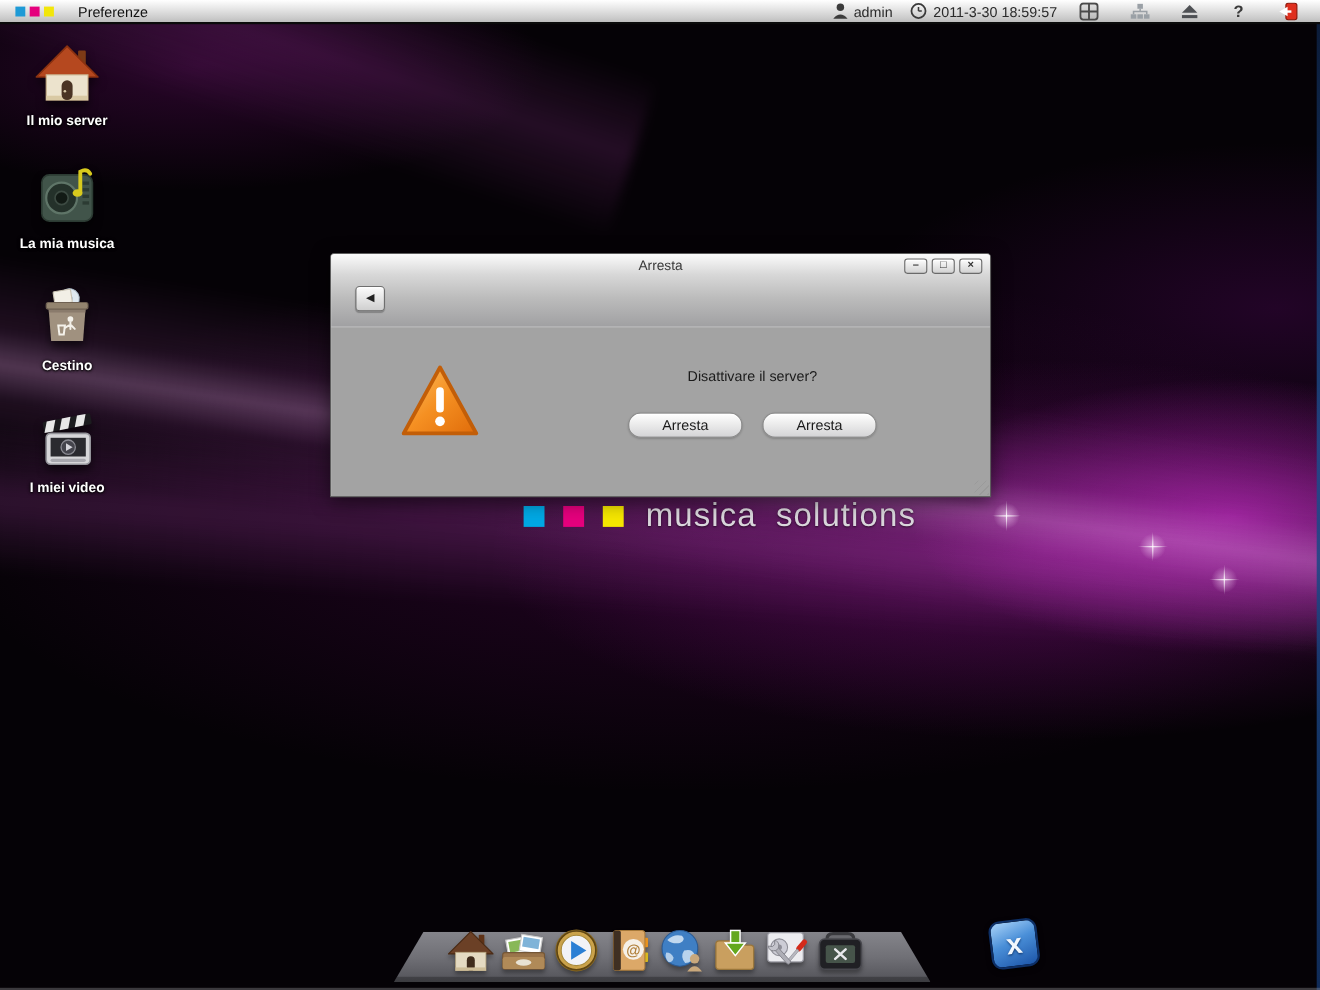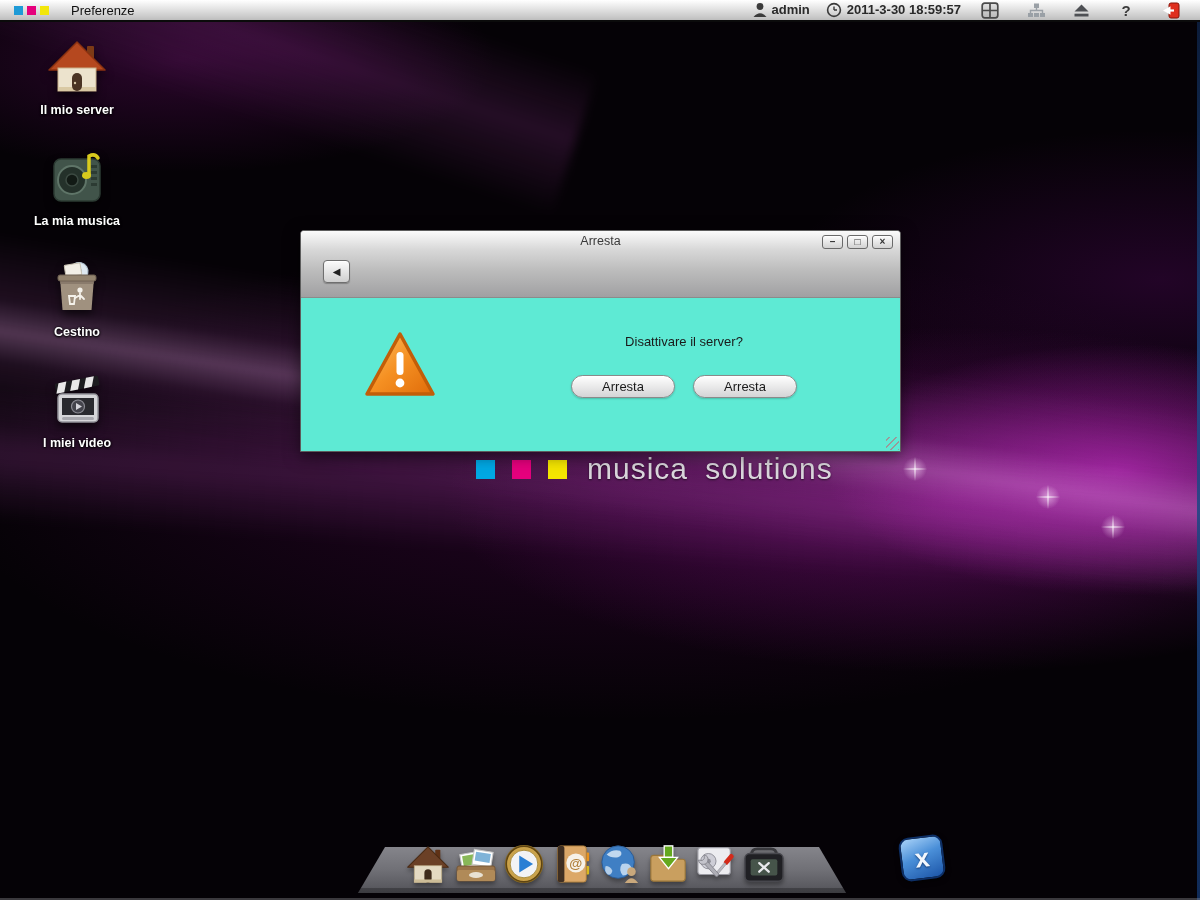--- a/index.html
+++ b/index.html
@@ -35,28 +35,28 @@
 
   
   .menubar{position:absolute;left:0;top:0;width:100%;height:22px;z-index:30;
     background:linear-gradient(180deg,#ffffff,#e6e6e6 40%,#c9c9c9 85%,#bdbdbd);
     border-bottom:2px solid #0b0b0b;display:flex;align-items:center;box-sizing:border-box;}
   .mb-left{display:flex;align-items:center;padding-left:14px;}
   .logo-squares{display:flex;gap:4px;}
   .logo-sq{width:9px;height:9px;display:inline-block;}
   .menu-label{margin-left:22px;font-size:13px;font-weight:normal;color:#111;cursor:default;}
   .mb-right{margin-left:auto;display:flex;align-items:center;padding-right:16px;color:#2e2e2e;}
-  .mb-group{display:flex;align-items:flex-start;gap:5px;font-weight:bold;}
+  .mb-group{display:flex;align-items:flex-end;gap:5px;}
   .mb-text{font-size:13px;color:#2a2a2a;}
   .mb-sep{width:16px;}
   .mb-iconbtn{display:flex;align-items:center;justify-content:center;width:26px;height:18px;cursor:pointer;}
   .mb-help{font-size:15px;font-weight:bold;color:#3a3a3a;}
 
   
-  .desktop-icons{position:absolute;left:20px;top:34px;width:114px;z-index:5;}
+  .desktop-icons{position:absolute;left:4px;top:34px;width:114px;z-index:5;}
   .desk-item{display:flex;flex-direction:column;align-items:center;margin-bottom:28px;cursor:pointer;}
   .desk-item .dicon{height:60px;display:flex;align-items:flex-end;justify-content:center;
     filter:drop-shadow(0 5px 4px rgba(0,0,0,0.55));}
   .desk-label{margin-top:9px;font-size:12.5px;font-weight:bold;color:#fff;text-shadow:0 1px 2px #000,0 0 3px #000;}
 
   
   .dialog{position:absolute;left:300px;top:230px;width:601px;height:222px;z-index:20;
     border:1px solid #5d5d5d;border-radius:4px 4px 0 0;box-sizing:border-box;
     box-shadow:0 4px 16px rgba(0,0,0,0.5);background:#ededee;}
   .dlg-header{position:absolute;left:0;top:0;width:100%;height:67px;box-sizing:border-box;
@@ -65,21 +65,21 @@
   .dlg-title{position:absolute;left:0;top:3px;width:100%;text-align:center;
     font-size:12.5px;color:#3a3a3a;}
   .dlg-controls{position:absolute;right:7px;top:4px;display:flex;gap:4px;}
   .win-btn{width:21px;height:14px;border:1px solid #6a6a6a;border-radius:3px;box-sizing:border-box;
     background:linear-gradient(180deg,#fdfdfd,#d2d2d2);display:flex;align-items:center;justify-content:center;
     font-size:10px;font-weight:bold;color:#333;cursor:pointer;line-height:1;box-shadow:inset 0 1px 0 #fff;}
   .back-btn{position:absolute;left:22px;top:29px;width:27px;height:23px;border:1px solid #6f6f6f;border-radius:4px;
     background:linear-gradient(180deg,#fcfcfc,#cfcfcf);box-sizing:border-box;display:flex;align-items:center;justify-content:center;
     font-size:10px;color:#222;cursor:pointer;box-shadow:inset 0 1px 0 #fff,0 1px 1px rgba(0,0,0,0.25);
     font-family:"DejaVu Sans",sans-serif;}
-  .dlg-body{position:absolute;left:0;top:67px;right:0;bottom:0;background:#5eead4;border-radius:0;}
+  .dlg-body{position:absolute;left:0;top:67px;right:0;bottom:0;background:#a3a3a3;border-radius:0;}
   .warn-icon{position:absolute;left:62px;top:30px;}
   .dlg-center{position:absolute;left:203px;top:36px;width:360px;text-align:center;}
   .dlg-message{font-size:13px;color:#1a1a1a;}
   .dlg-buttons{margin-top:26px;display:flex;justify-content:center;gap:18px;}
   .pill-btn{width:104px;height:23px;border:1px solid #8a8a8a;border-radius:12px;box-sizing:border-box;
     background:linear-gradient(180deg,#ffffff,#ececec 45%,#d4d4d6);
     font-size:13px;color:#1a1a1a;display:flex;align-items:center;justify-content:center;cursor:pointer;
     box-shadow:inset 0 1px 0 #fff,0 1px 2px rgba(0,0,0,0.2);font-family:"Liberation Sans",sans-serif;}
   .resize-grip{position:absolute;right:1px;bottom:1px;width:13px;height:13px;cursor:nwse-resize;
     background:repeating-linear-gradient(135deg,transparent 0 2px,#9a9a9a 2px 3px,transparent 3px 5px);}

